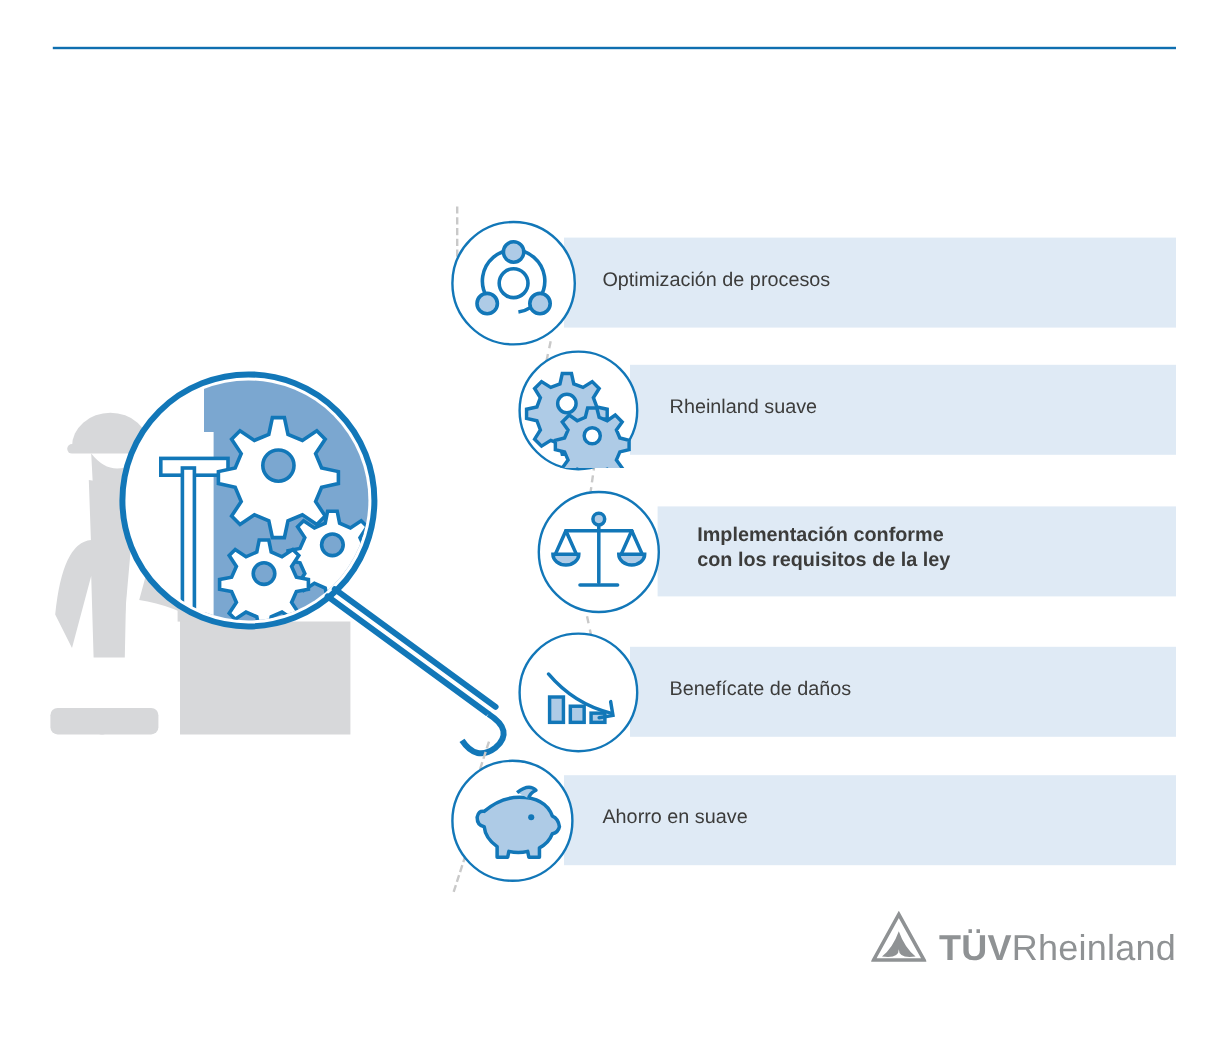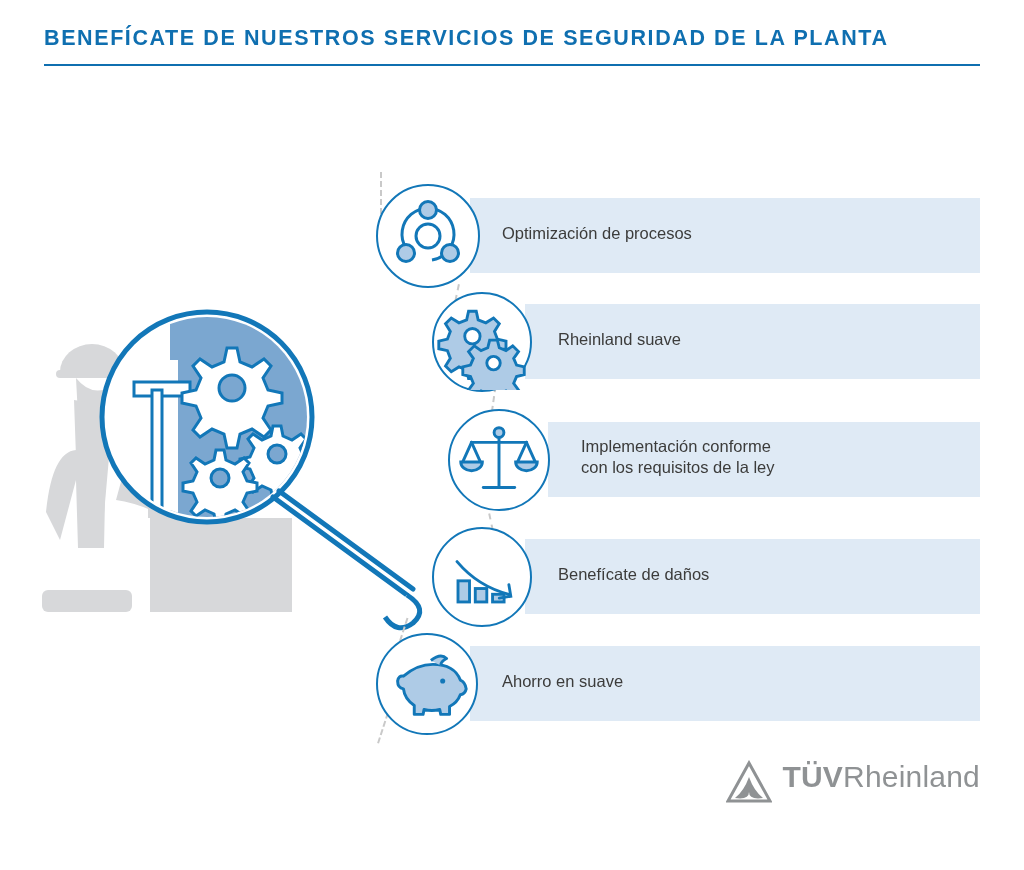--- a/index.html
+++ b/index.html
@@ -89,38 +89,37 @@
     width: 420px;
     height: 380px;
   }
 
   
   #logo {
     position: absolute;
     right: 44px;
     bottom: 62px;
     display: flex;
-    align-items: flex-start;
+    align-items: flex-end;
     gap: 10px;
   }
   #logo-text {
     font-size: 30px;
     color: #8f9294;
     letter-spacing: 0.2px;
     font-family: "Liberation Sans", sans-serif;
   }
   #logo-text .bold {
     font-weight: bold;
   }
 </style>
 </head>
 <body>
 
 <div id="header">
-  <div id="header-title">Benefícate de nuestros servicios de seguridad de la planta</div>
   <div id="header-rule"></div>
 </div>
 
 <div id="illustration">
   <svg width="420" height="380" viewBox="0 0 420 380" xmlns="http://www.w3.org/2000/svg">
 
     <g>
       <path d="M120 250 L120 352 L262 352 L262 258 L200 258 L186 250 Z" fill="#d7d8da"></path>
       <rect x="118" y="238" width="58" height="20" fill="#d7d8da"></rect>
     </g>
@@ -237,21 +236,21 @@
             <line x1="22" y1="32" x2="31" y2="52"></line>
             <line x1="78" y1="32" x2="69" y2="52"></line>
             <line x1="78" y1="32" x2="87" y2="52"></line>
           </g>
           <path d="M11 52 a11 9 0 0 0 22 0 z" fill="#aecbe6" stroke="#1277b8" stroke-width="3"></path>
           <path d="M67 52 a11 9 0 0 0 22 0 z" fill="#aecbe6" stroke="#1277b8" stroke-width="3"></path>
           <circle cx="50" cy="22" r="5" fill="#aecbe6" stroke="#1277b8" stroke-width="3"></circle>
         </svg>
       </span>
     </div>
-    <div class="row-label" style="left:581px; top:424px;">Implementación conforme
+    <div class="row-label" style="left:581px; top:424px;font-weight:bold;">Implementación conforme
 con los requisitos de la ley</div>
   </div>
 
   <div class="row" style="top:0;">
     <div class="row-bar" style="left:525px; top:527px; width:455px;"></div>
     <div class="row-circle" style="left:432px; top:515px; width:100px; height:100px;">
       <span>
         <svg width="96" height="96" viewBox="0 0 100 100">
           <g fill="#aecbe6" stroke="#1277b8" stroke-width="3">
             <rect x="25" y="54" width="12" height="22"></rect>

